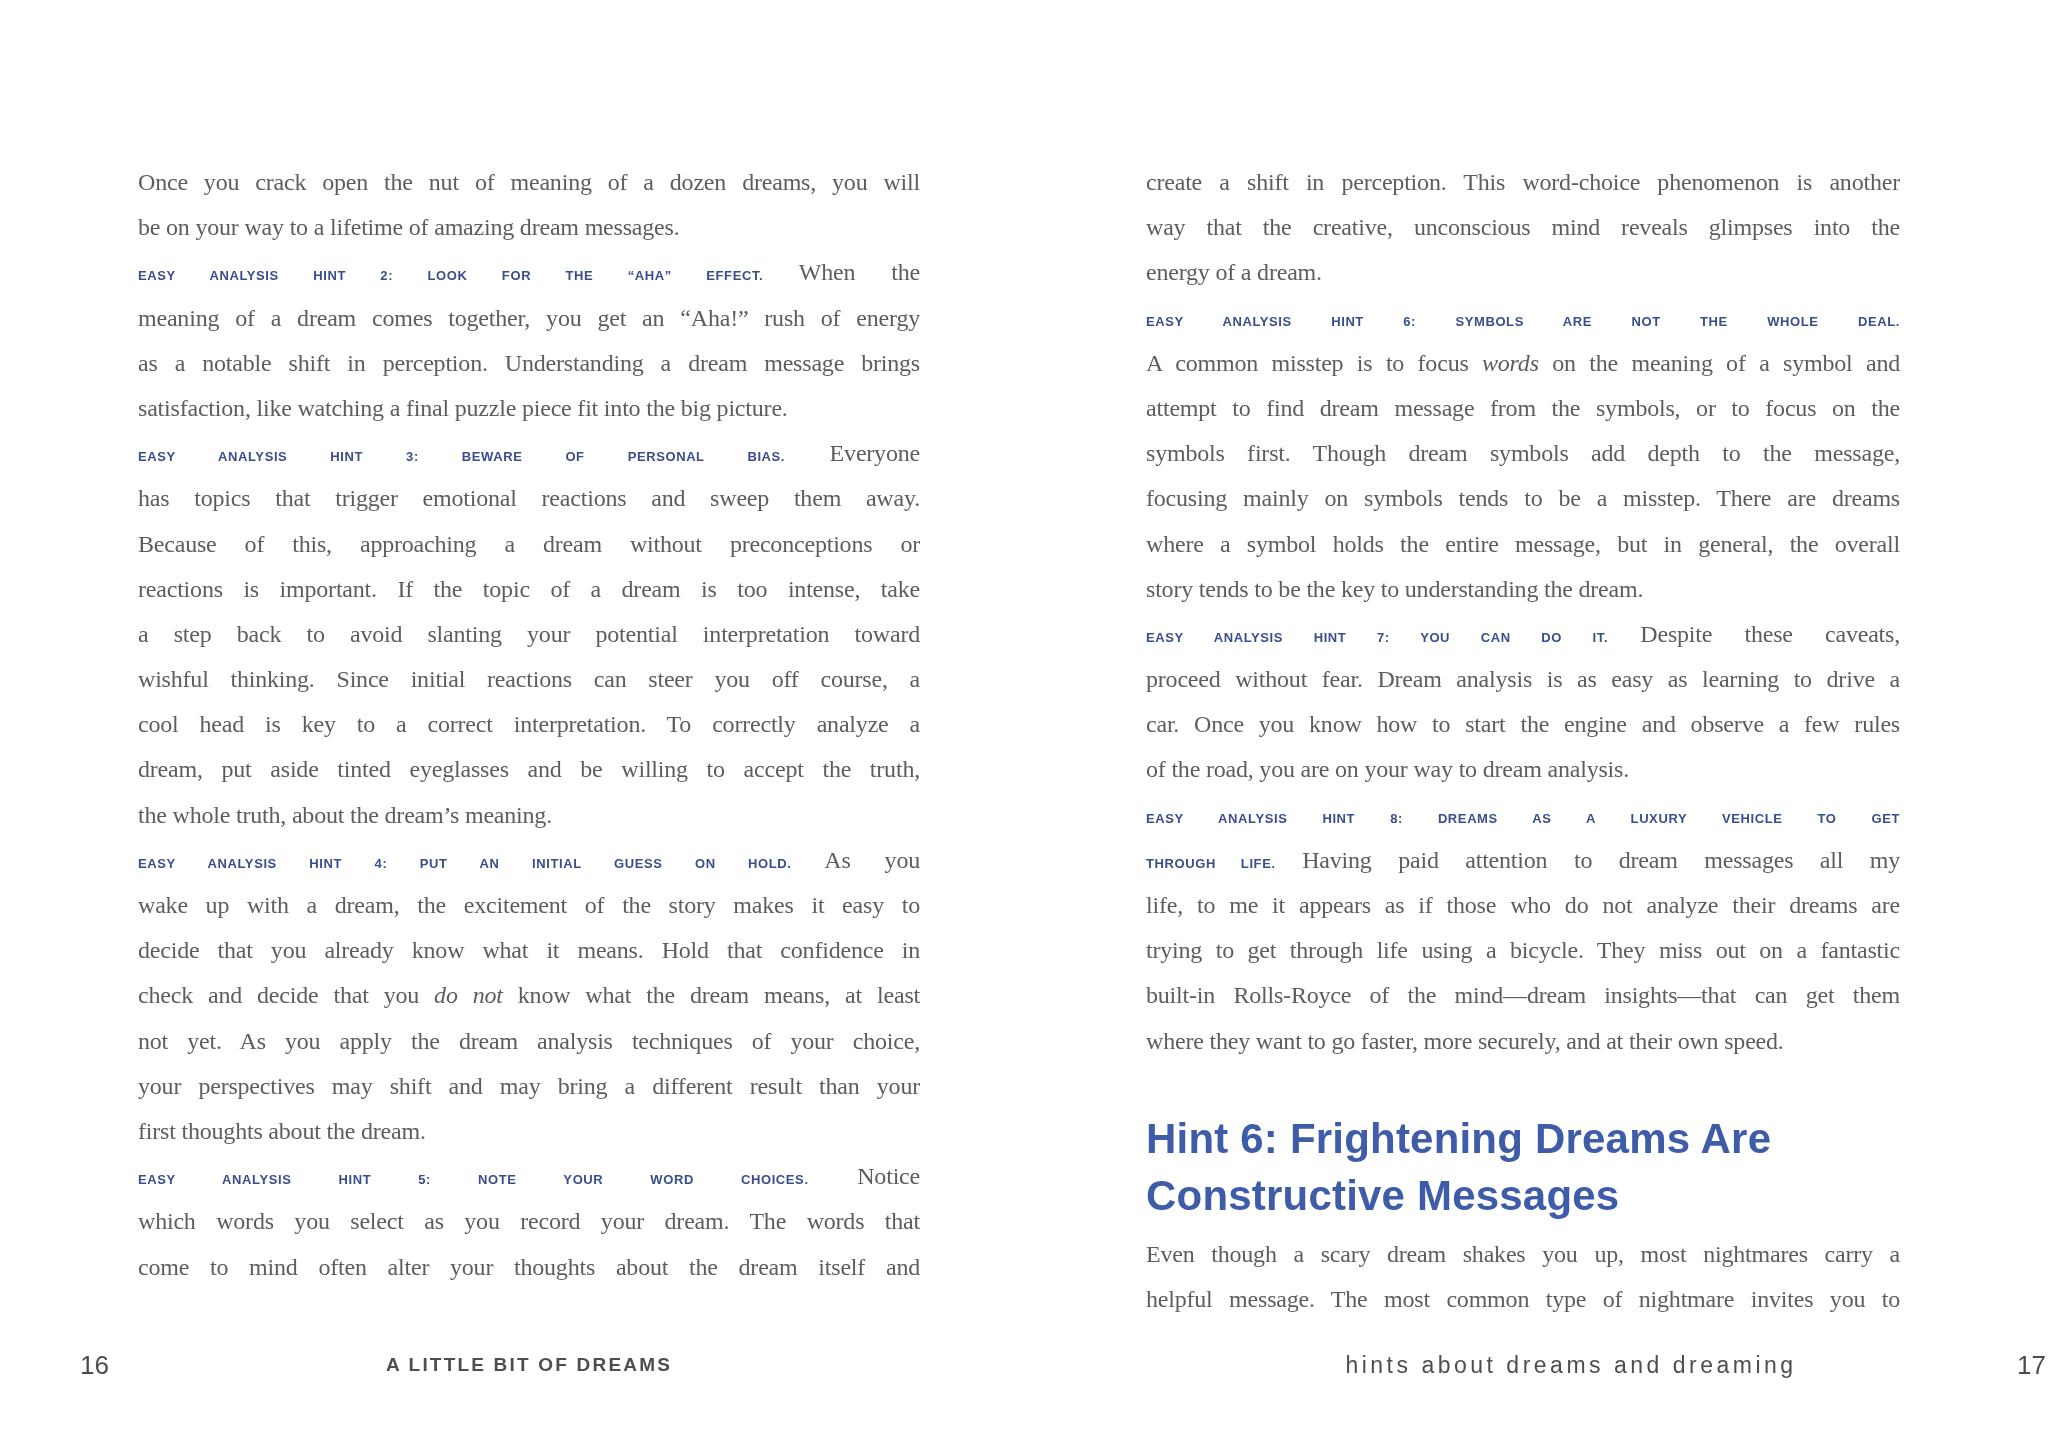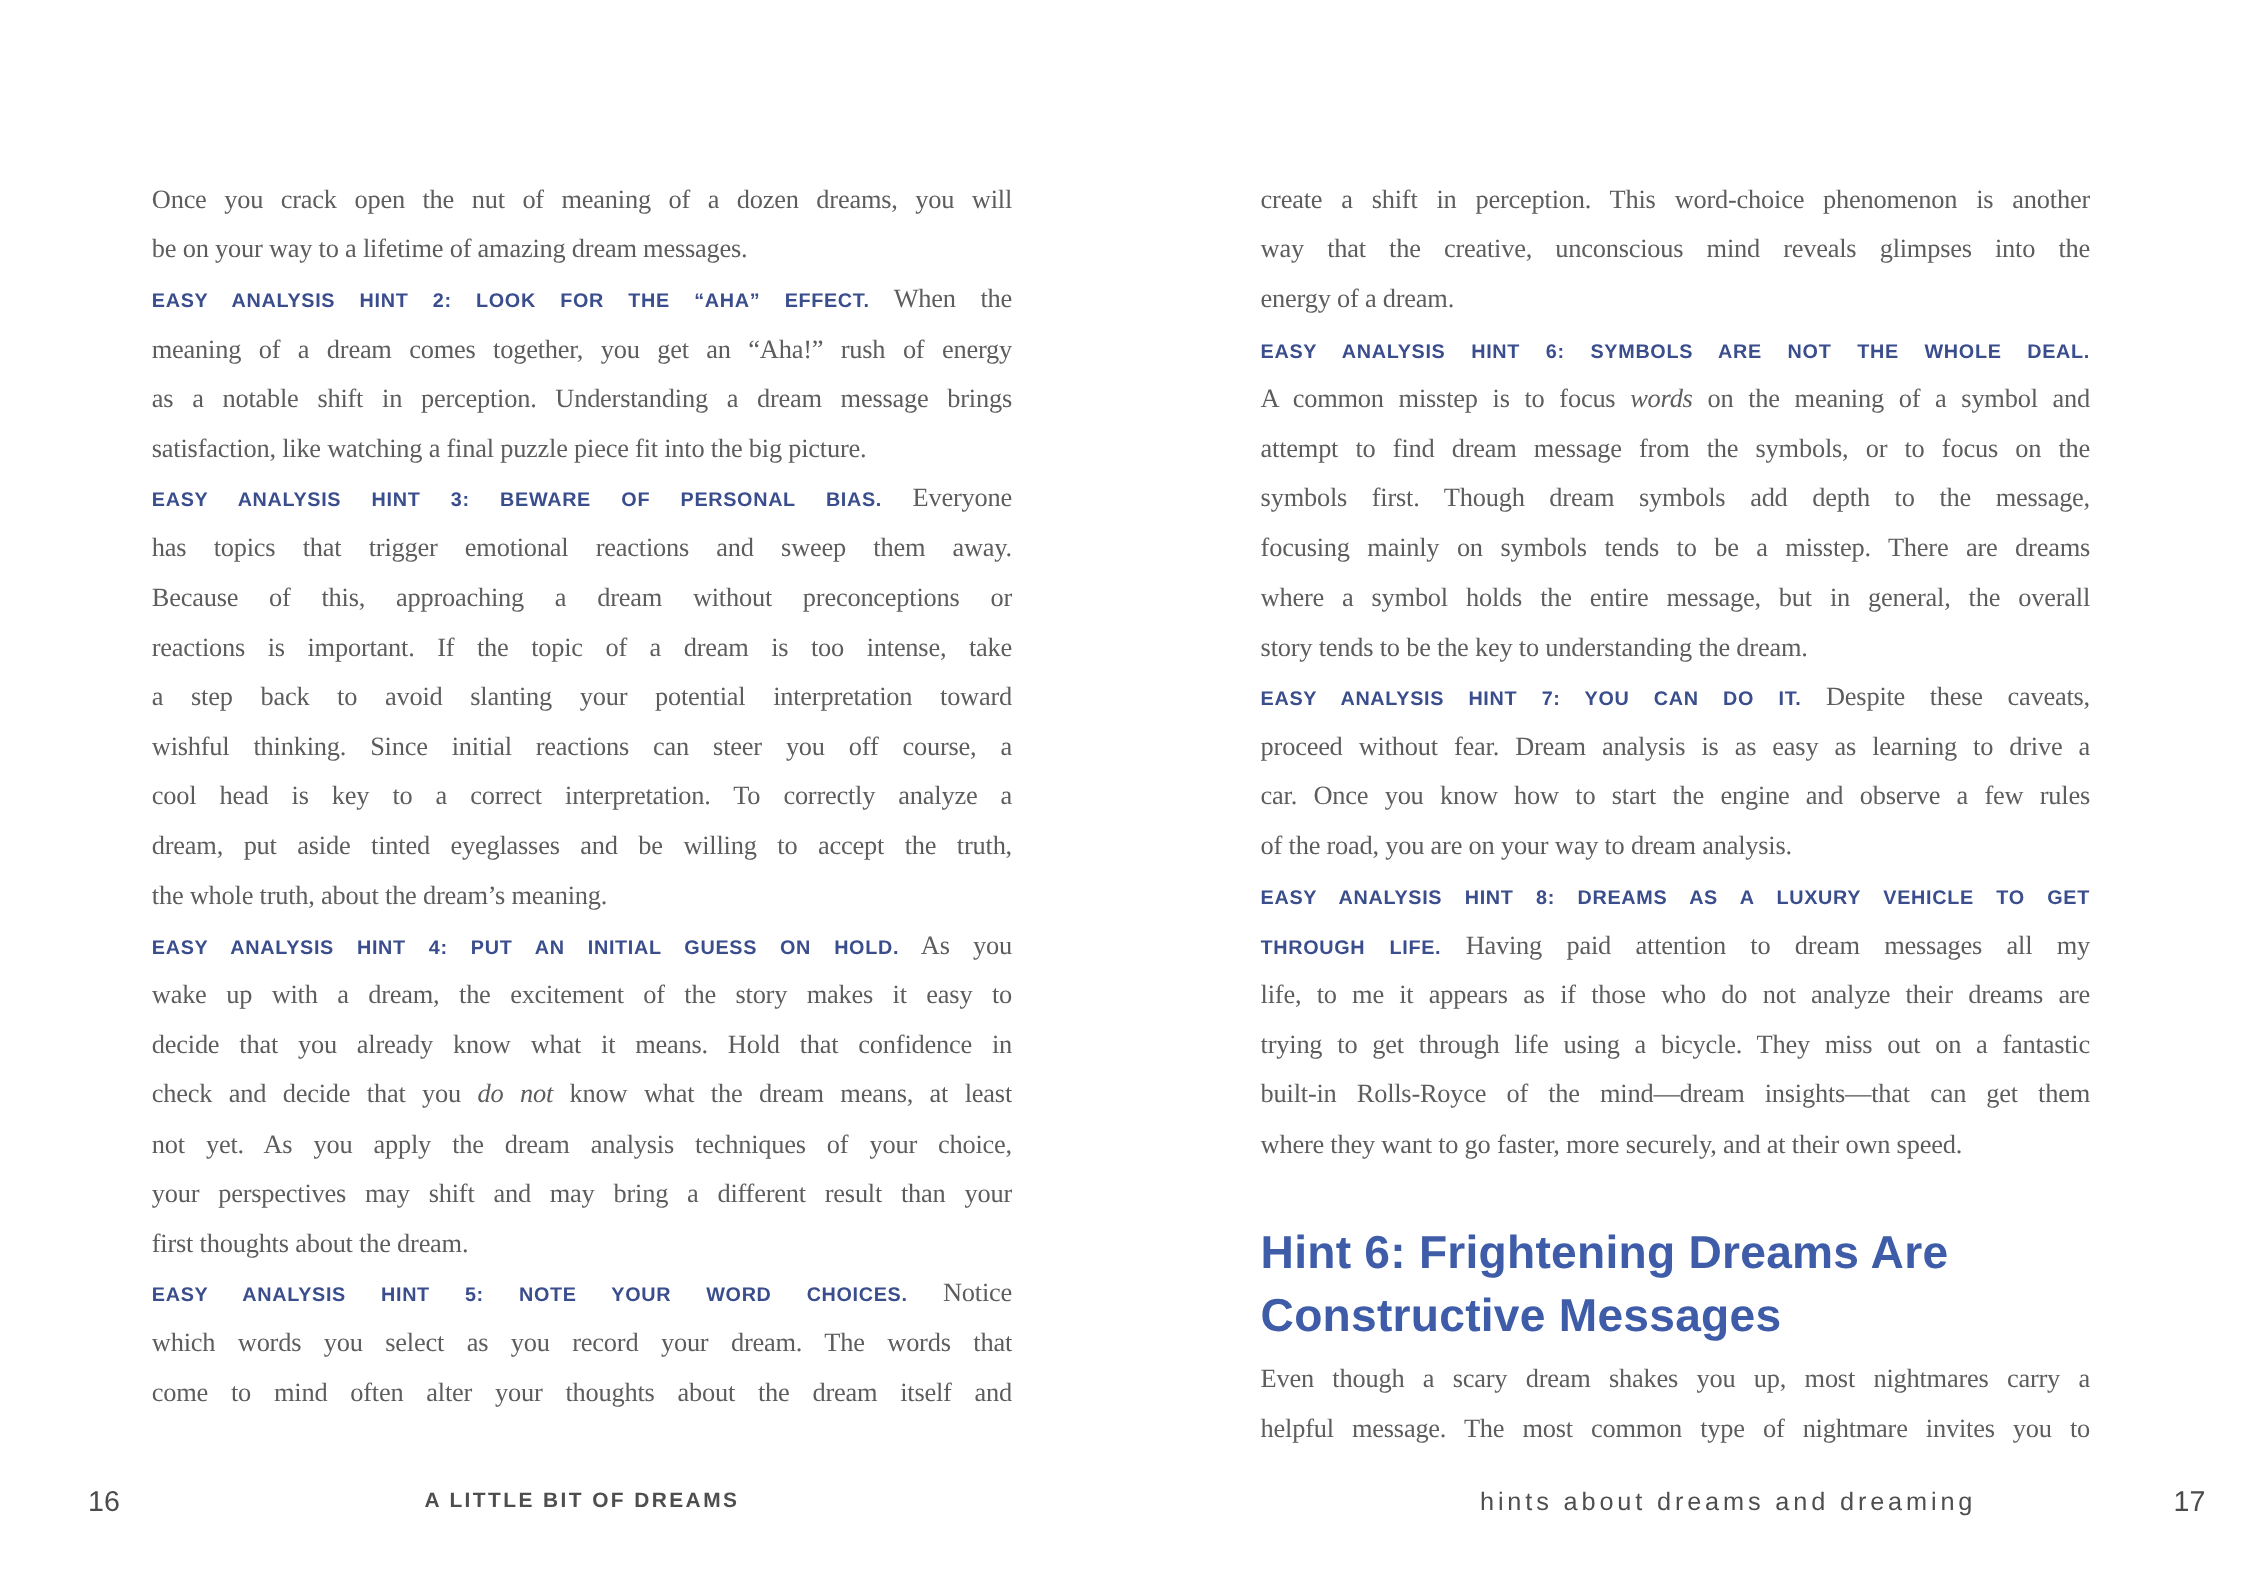--- a/index.html
+++ b/index.html
@@ -27,21 +27,21 @@
     overflow: hidden;
     white-space: normal;
   }
   .line.end { text-align-last: left; }
 
   .seg-b { }
   .seg-i { font-style: italic; }
   .seg-h {
     font-family: "Liberation Sans", sans-serif;
     font-weight: bold;
-    font-size: 18px;
+    font-size: 13px;
     letter-spacing: 0.6px;
     color: #3A4D8C;
   }
 
   .section-heading {
     font-family: "Liberation Sans", sans-serif;
     font-weight: bold;
     font-size: 42px;
     line-height: 57px;
     letter-spacing: 0.2px;
@@ -54,21 +54,21 @@
 
   .footer-band { position: absolute; top: 1348px; left: 0; width: 2048px; height: 34px; }
   .pagenum {
     position: absolute;
     font-family: "Liberation Sans", sans-serif;
     font-size: 26px;
     color: #4b4b4b;
     line-height: 34px;
   }
   #pagenum-left  { left: 48px; }
-  #pagenum-right { left: 1944px; width: 70px; }
+  #pagenum-right { left: 1944px; width: 70px; text-align: right; }
   .running-title {
     position: absolute;
     line-height: 34px;
     font-family: "Liberation Sans", sans-serif;
     color: #4e4e4e;
   }
   #running-left {
     left: 106px; width: 782px; text-align: center;
     font-weight: bold;
     font-size: 19px;

